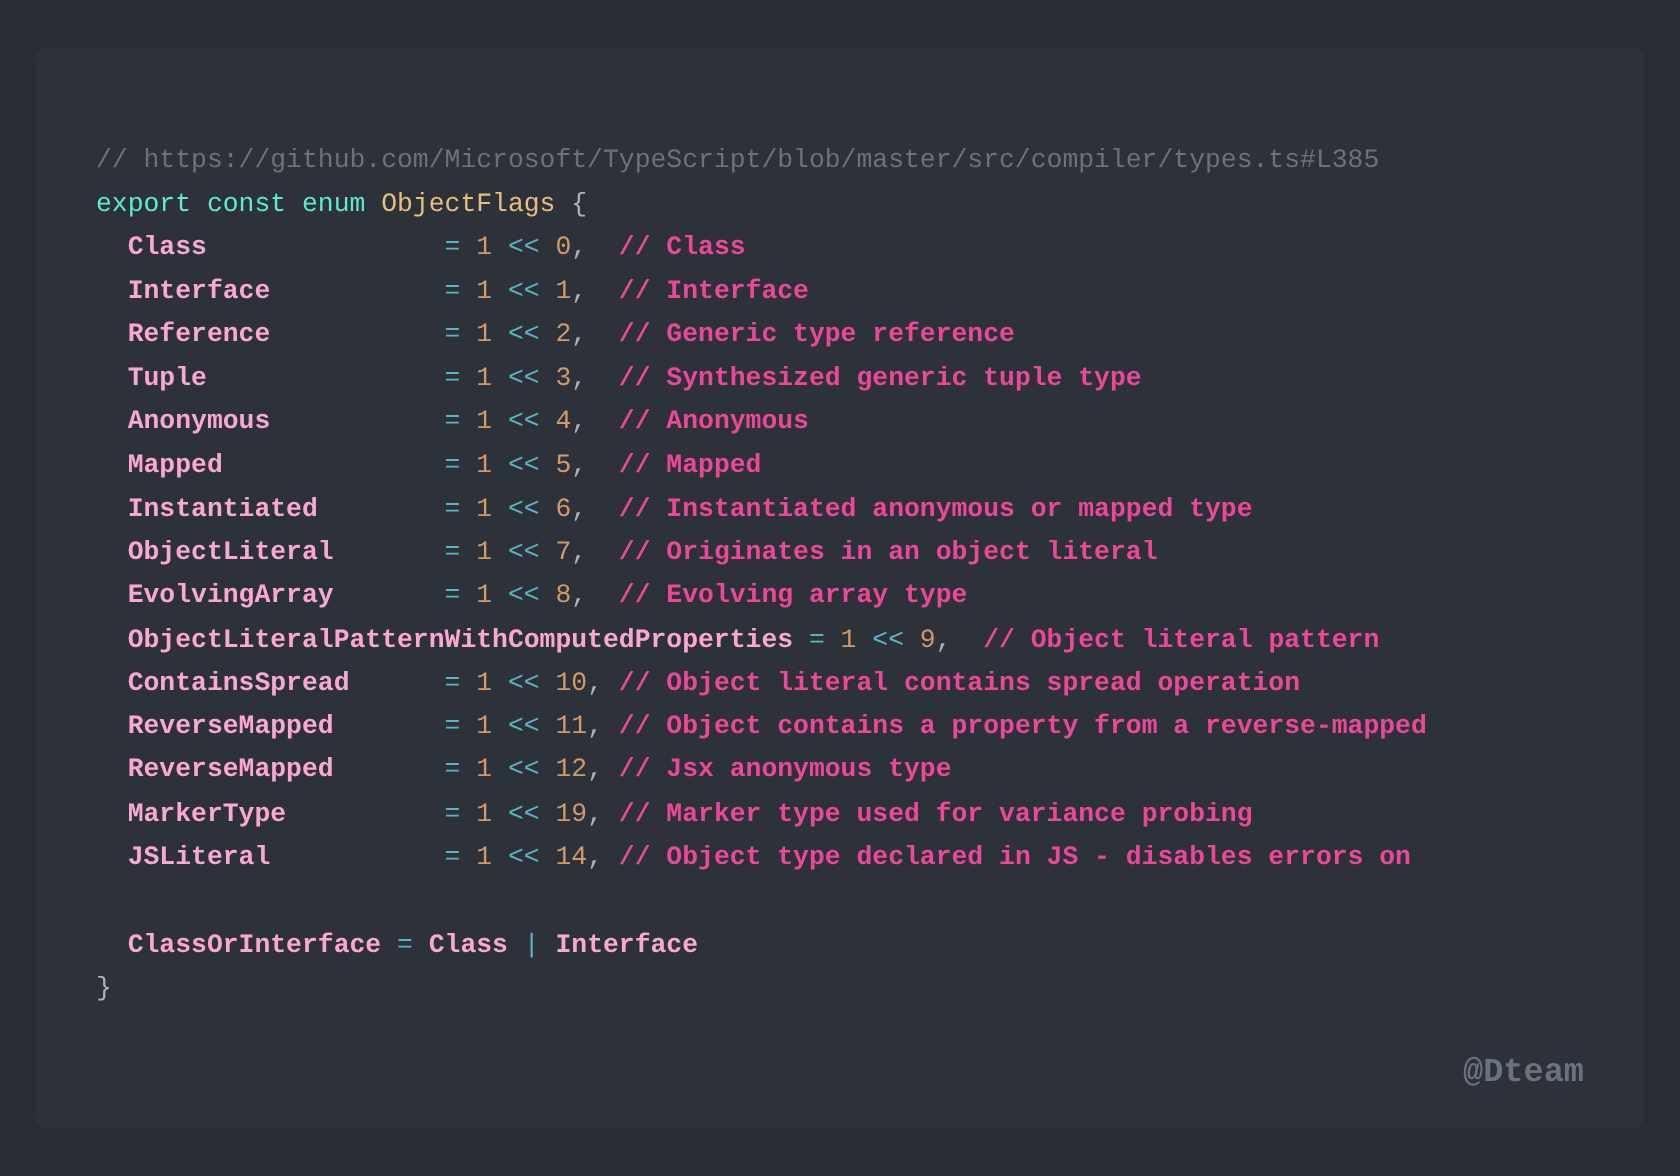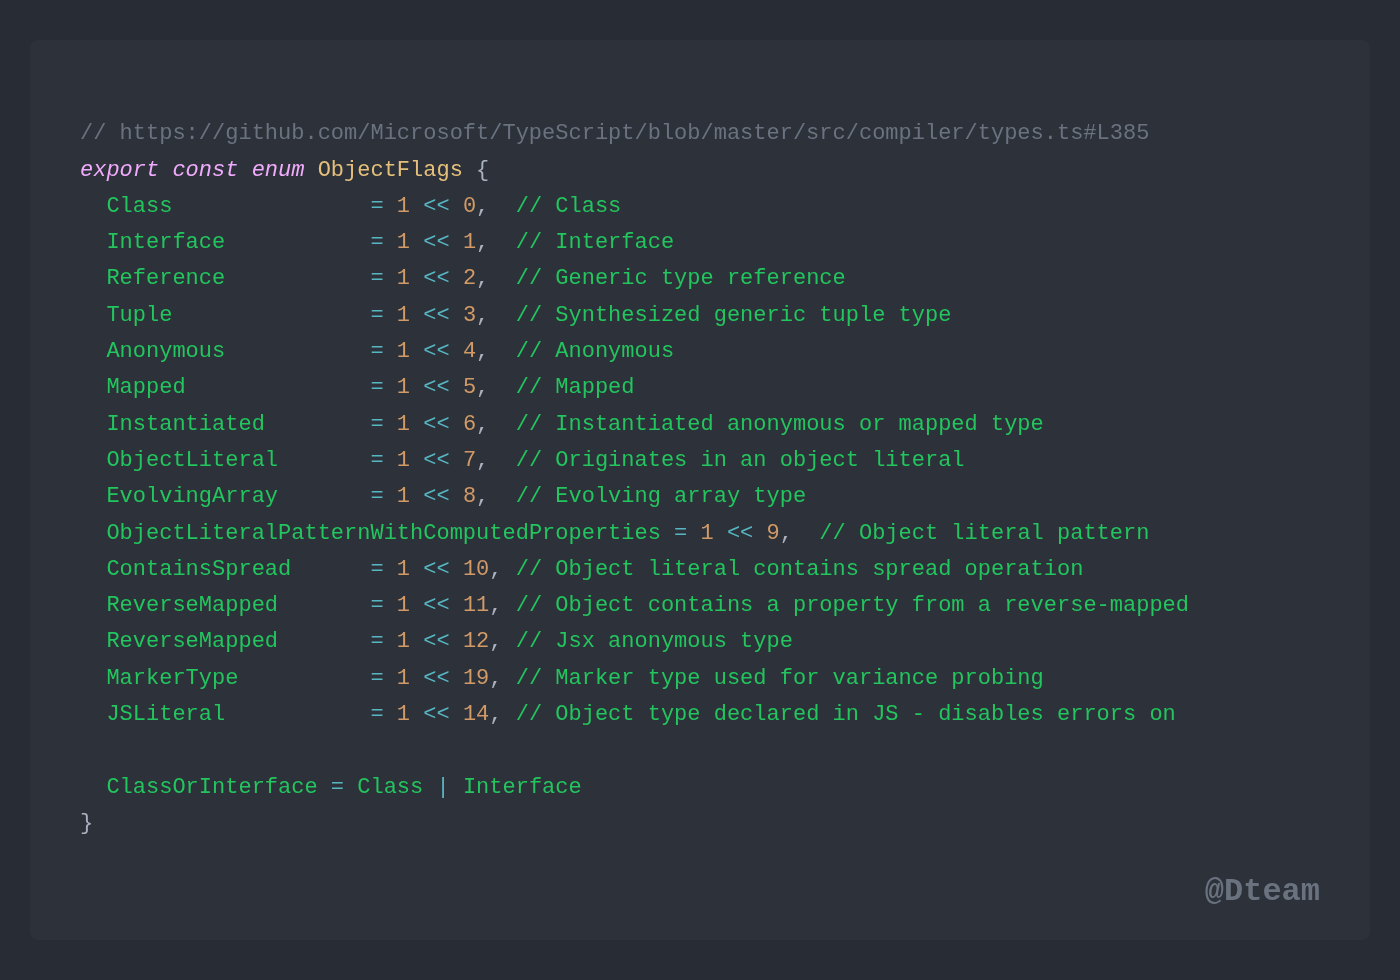--- a/index.html
+++ b/index.html
@@ -27,35 +27,35 @@
       position: relative;
     }
 
     .code-block {
       font-size: 22px;
       line-height: 1.65;
       white-space: pre;
     }
 
     .color-comment { color: #6a7280; }
-    .color-keyword { color: #f0abfc; font-style: italic; }
+    .color-keyword { color: #5eead4; }
     .color-identifier { color: #abb2bf; }
     .color-enum-name { color: #e5c07b; margin-top: 32px; }
     .color-brace { color: #abb2bf; }
-    .color-member { color: #22c55e; }
+    .color-member { color: #f9a8d4; font-weight: bold; }
     .color-operator { color: #56b6c2; }
     .color-number { color: #d19a66; }
-    .color-comment-inline { color: #22c55e; }
+    .color-comment-inline { color: #ec4899; font-weight: bold; }
     .color-pipe { color: #56b6c2; }
 
     .watermark {
       position: absolute;
       bottom: 30px;
       right: 50px;
-      font-size: 32px;
+      font-size: 28px;
       font-weight: bold;
       color: #6a7280;
       font-family: 'Courier New', Courier, monospace;
     }
   </style>
 </head>
 <body>
 
 <div class="code-container">
   <div class="code-block">

